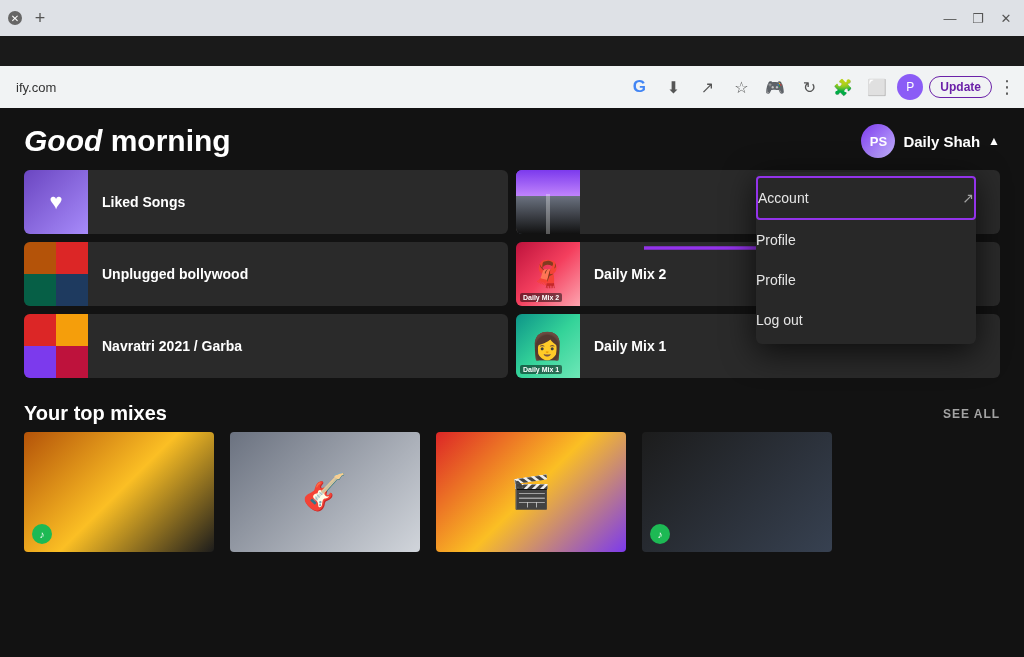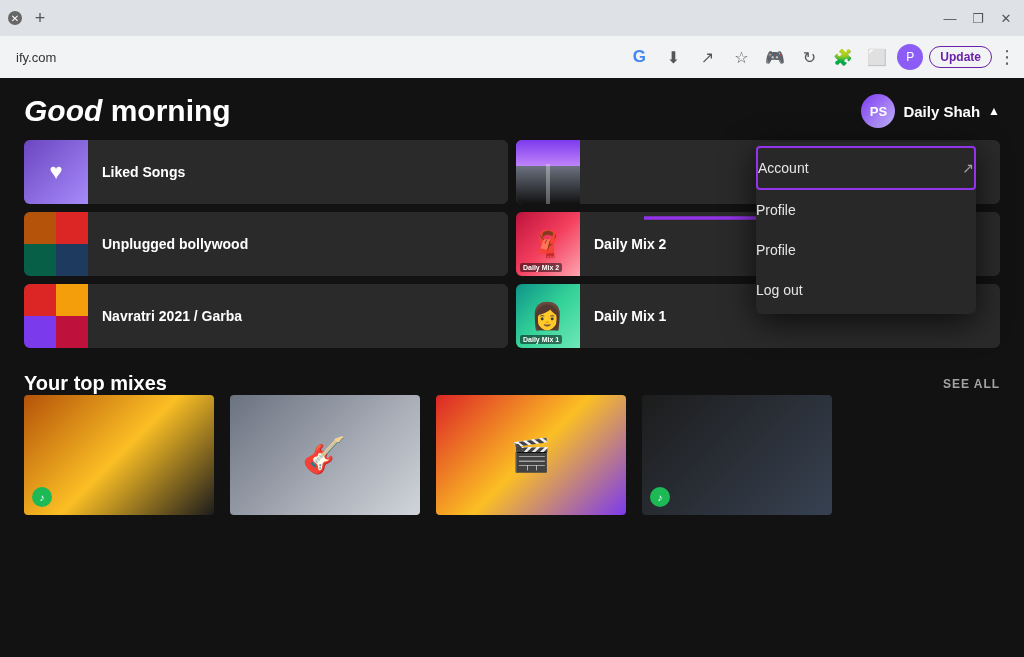--- a/index.html
+++ b/index.html
@@ -46,20 +46,21 @@
       font-size: 13px; color: #555; cursor: pointer;
     }
 
     .browser-toolbar {
       display: flex;
       align-items: center;
       padding: 4px 8px;
       gap: 8px;
       height: 42px;
       background: #f1f3f4;
+      margin-top: 30px;
     }
 
     .url-bar-area {
       display: flex; align-items: center; gap: 8px; flex: 1;
     }
 
     .url-text {
       font-size: 13px; color: #333;
       padding: 4px 8px;
     }
@@ -231,21 +232,21 @@
       padding: 1px 3px; border-radius: 2px;
     }
 
     
     .top-mixes-section {
       padding: 8px 24px;
     }
 
     .section-header {
       display: flex; align-items: center; justify-content: space-between;
-      margin-bottom: 0;
+      margin-bottom: 7px;
     }
 
     .section-title {
       color: white;
       font-size: 20px;
       font-weight: 700;
     }
 
     .see-all {
       color: #a3a3a3;

